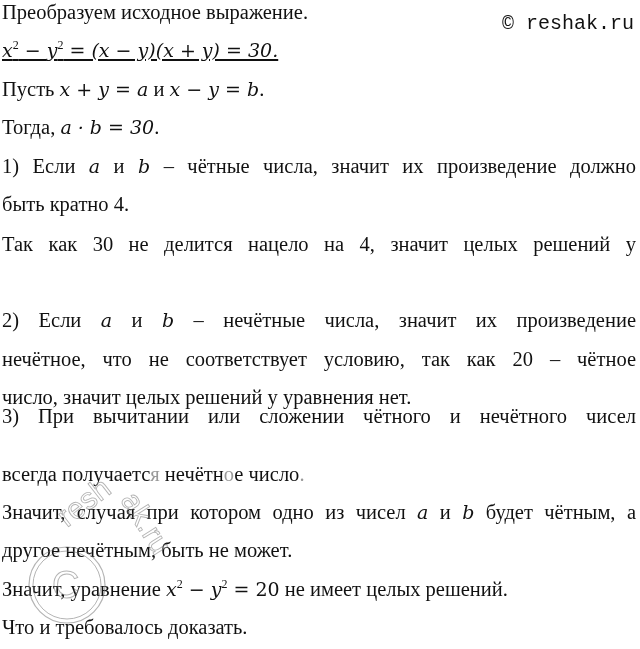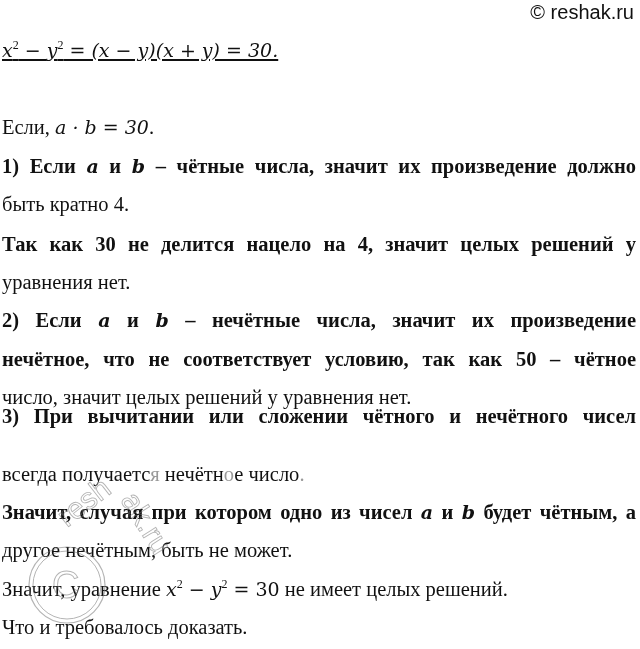--- a/index.html
+++ b/index.html
@@ -27,45 +27,44 @@
       left: 2px;
       white-space: nowrap;
       font-size: 20.5px;
       line-height: 24px;
       height: 24px;
     }
     .line.justify {
       width: 634px;
       text-align: justify;
       text-align-last: justify;
-      font-weight: bold;
     }
     .math {
       font-family: "DejaVu Serif", "Liberation Serif", serif;
       font-style: italic;
       font-size: 19px;
     }
     .mathr {
       font-family: "DejaVu Serif", "Liberation Serif", serif;
       font-size: 19px;
     }
     sup {
       font-size: 12px;
       vertical-align: 8px;
       line-height: 0;
       font-style: normal;
     }
     .copyright {
       position: absolute;
       right: 6px;
-      top: 0px;
+      top: 12px;
       font-size: 20px;
       line-height: 24px;
       color: #111;
-      font-family: Liberation Sans, sans-serif;
+      font-family: Liberation Mono, monospace;
     }
     .faded {
       color: #9a9a9a;
     }
     .watermark {
       position: absolute;
       left: 22px;
       top: 480px;
       width: 150px;
       height: 160px;
@@ -73,49 +72,52 @@
       opacity: 0.55;
     }
   </style>
 </head>
 <body>
 
 <div class="page">
 
   <div class="copyright">© reshak.ru</div>
 
+  <div class="line" style="top:0px;">Преобразуем исходное выражение.</div>
 
   <div class="line" style="top:38px;text-decoration:underline;">
     <span class="math">x</span><sup>2</sup><span class="mathr"> − </span><span class="math">y</span><sup>2</sup><span class="math"> = (x − y)(x + y) = 30.</span>
   </div>
 
+  <div class="line" style="top:77px;">
+    <span>Пусть </span><span class="math">x + y = a</span><span>  и  </span><span class="math">x − y = b</span><span>.</span>
+  </div>
 
   <div class="line" style="top:115px;">
-    <span>Если, </span><span class="math">a · b = 30</span><span>.</span>
+    <span>Тогда, </span><span class="math">a · b = 30</span><span>.</span>
   </div>
 
   <div class="line justify" style="top:154px;"><span>1) Если </span><span class="math">a</span><span> и </span><span class="math">b</span><span> – чётные числа, значит их произведение должно</span></div>
   <div class="line" style="top:192px;">быть кратно 4.</div>
   <div class="line justify" style="top:232px;">Так как 30 не делится нацело на 4, значит целых решений у</div>
-  <div class="line" style="top:270px;">уравнения нет.</div>
 
   <div class="line justify" style="top:308px;"><span>2) Если </span><span class="math">a</span><span> и </span><span class="math">b</span><span> – нечётные числа, значит их произведение</span></div>
-  <div class="line justify" style="top:347px;">нечётное, что не соответствует условию, так как 50 – чётное</div>
+  <div class="line justify" style="top:347px;">нечётное, что не соответствует условию, так как 20 – чётное</div>
   <div class="line" style="top:385px;text-align:center;">число, значит целых решений у уравнения нет.</div>
 
   <div class="line justify" style="top:404px;">3) При вычитании или сложении чётного и нечётного чисел</div>
   <div class="line justify" style="top:500px;"><span>Значит, случая при котором одно из чисел </span><span class="math">a</span><span>  и  </span><span class="math">b</span><span> будет чётным, а</span></div>
 
   <div class="line" style="top:462px;">
     <span>всегда получаетс</span><span class="faded">я</span><span> нечётн</span><span class="faded">о</span><span>е число</span><span class="faded">.</span>
   </div>
   <div class="line" style="top:538px;">другое нечётным, быть не может.</div>
 
   <div class="line" style="top:577px;">
-    <span>Значит, уравнение </span><span class="math">x</span><sup>2</sup><span class="mathr"> − </span><span class="math">y</span><sup>2</sup><span class="mathr"> = 30</span><span> не имеет целых решений.</span>
+    <span>Значит, уравнение </span><span class="math">x</span><sup>2</sup><span class="mathr"> − </span><span class="math">y</span><sup>2</sup><span class="mathr"> = 20</span><span> не имеет целых решений.</span>
   </div>
 
   <div class="line" style="top:615px;">Что и требовалось доказать.</div>
 
   <svg class="watermark" viewBox="0 0 150 160">
     <circle cx="45" cy="105" r="38" fill="none" stroke="#777" stroke-width="1.2"></circle>
     <circle cx="45" cy="105" r="34" fill="none" stroke="#777" stroke-width="1"></circle>
     <text x="30" y="118" font-family="Liberation Sans, sans-serif" font-size="38" fill="none" stroke="#777" stroke-width="1">C</text>
     <text x="0" y="0" transform="translate(45,48) rotate(-38)" font-family="Liberation Sans, sans-serif" font-size="30" fill="none" stroke="#777" stroke-width="0.9">resh</text>
     <text x="0" y="0" transform="translate(98,20) rotate(58)" font-family="Liberation Sans, sans-serif" font-size="30" fill="none" stroke="#777" stroke-width="0.9">ak.ru</text>

